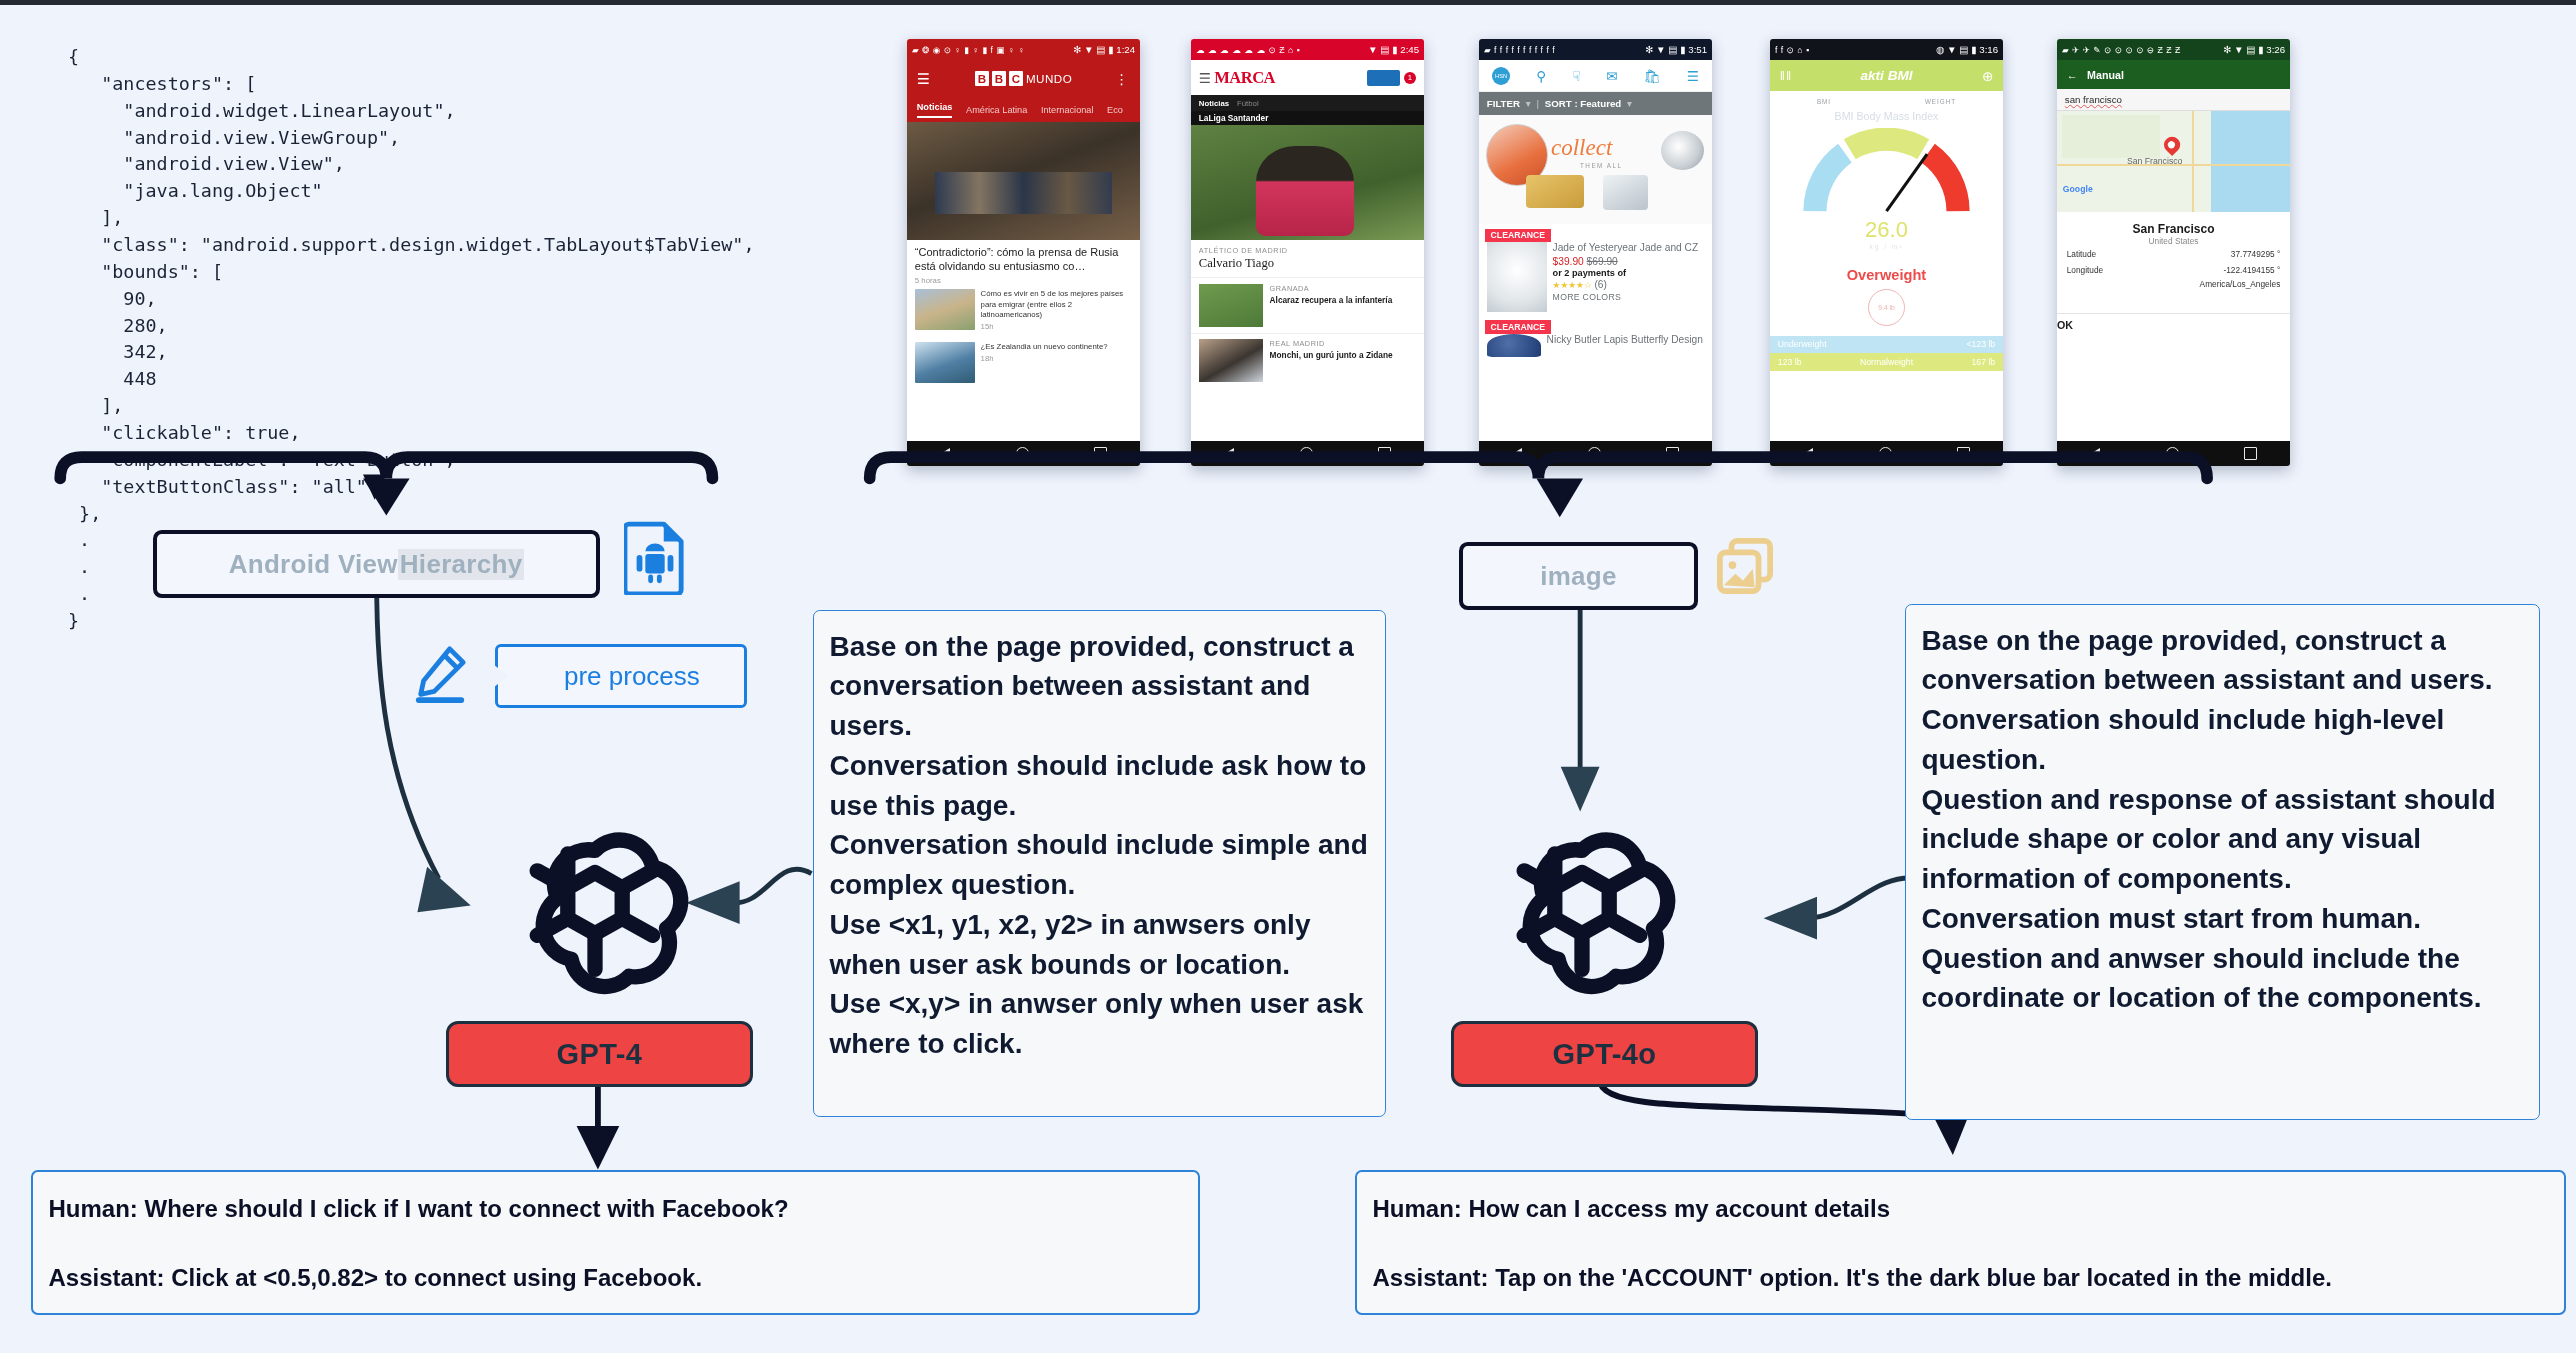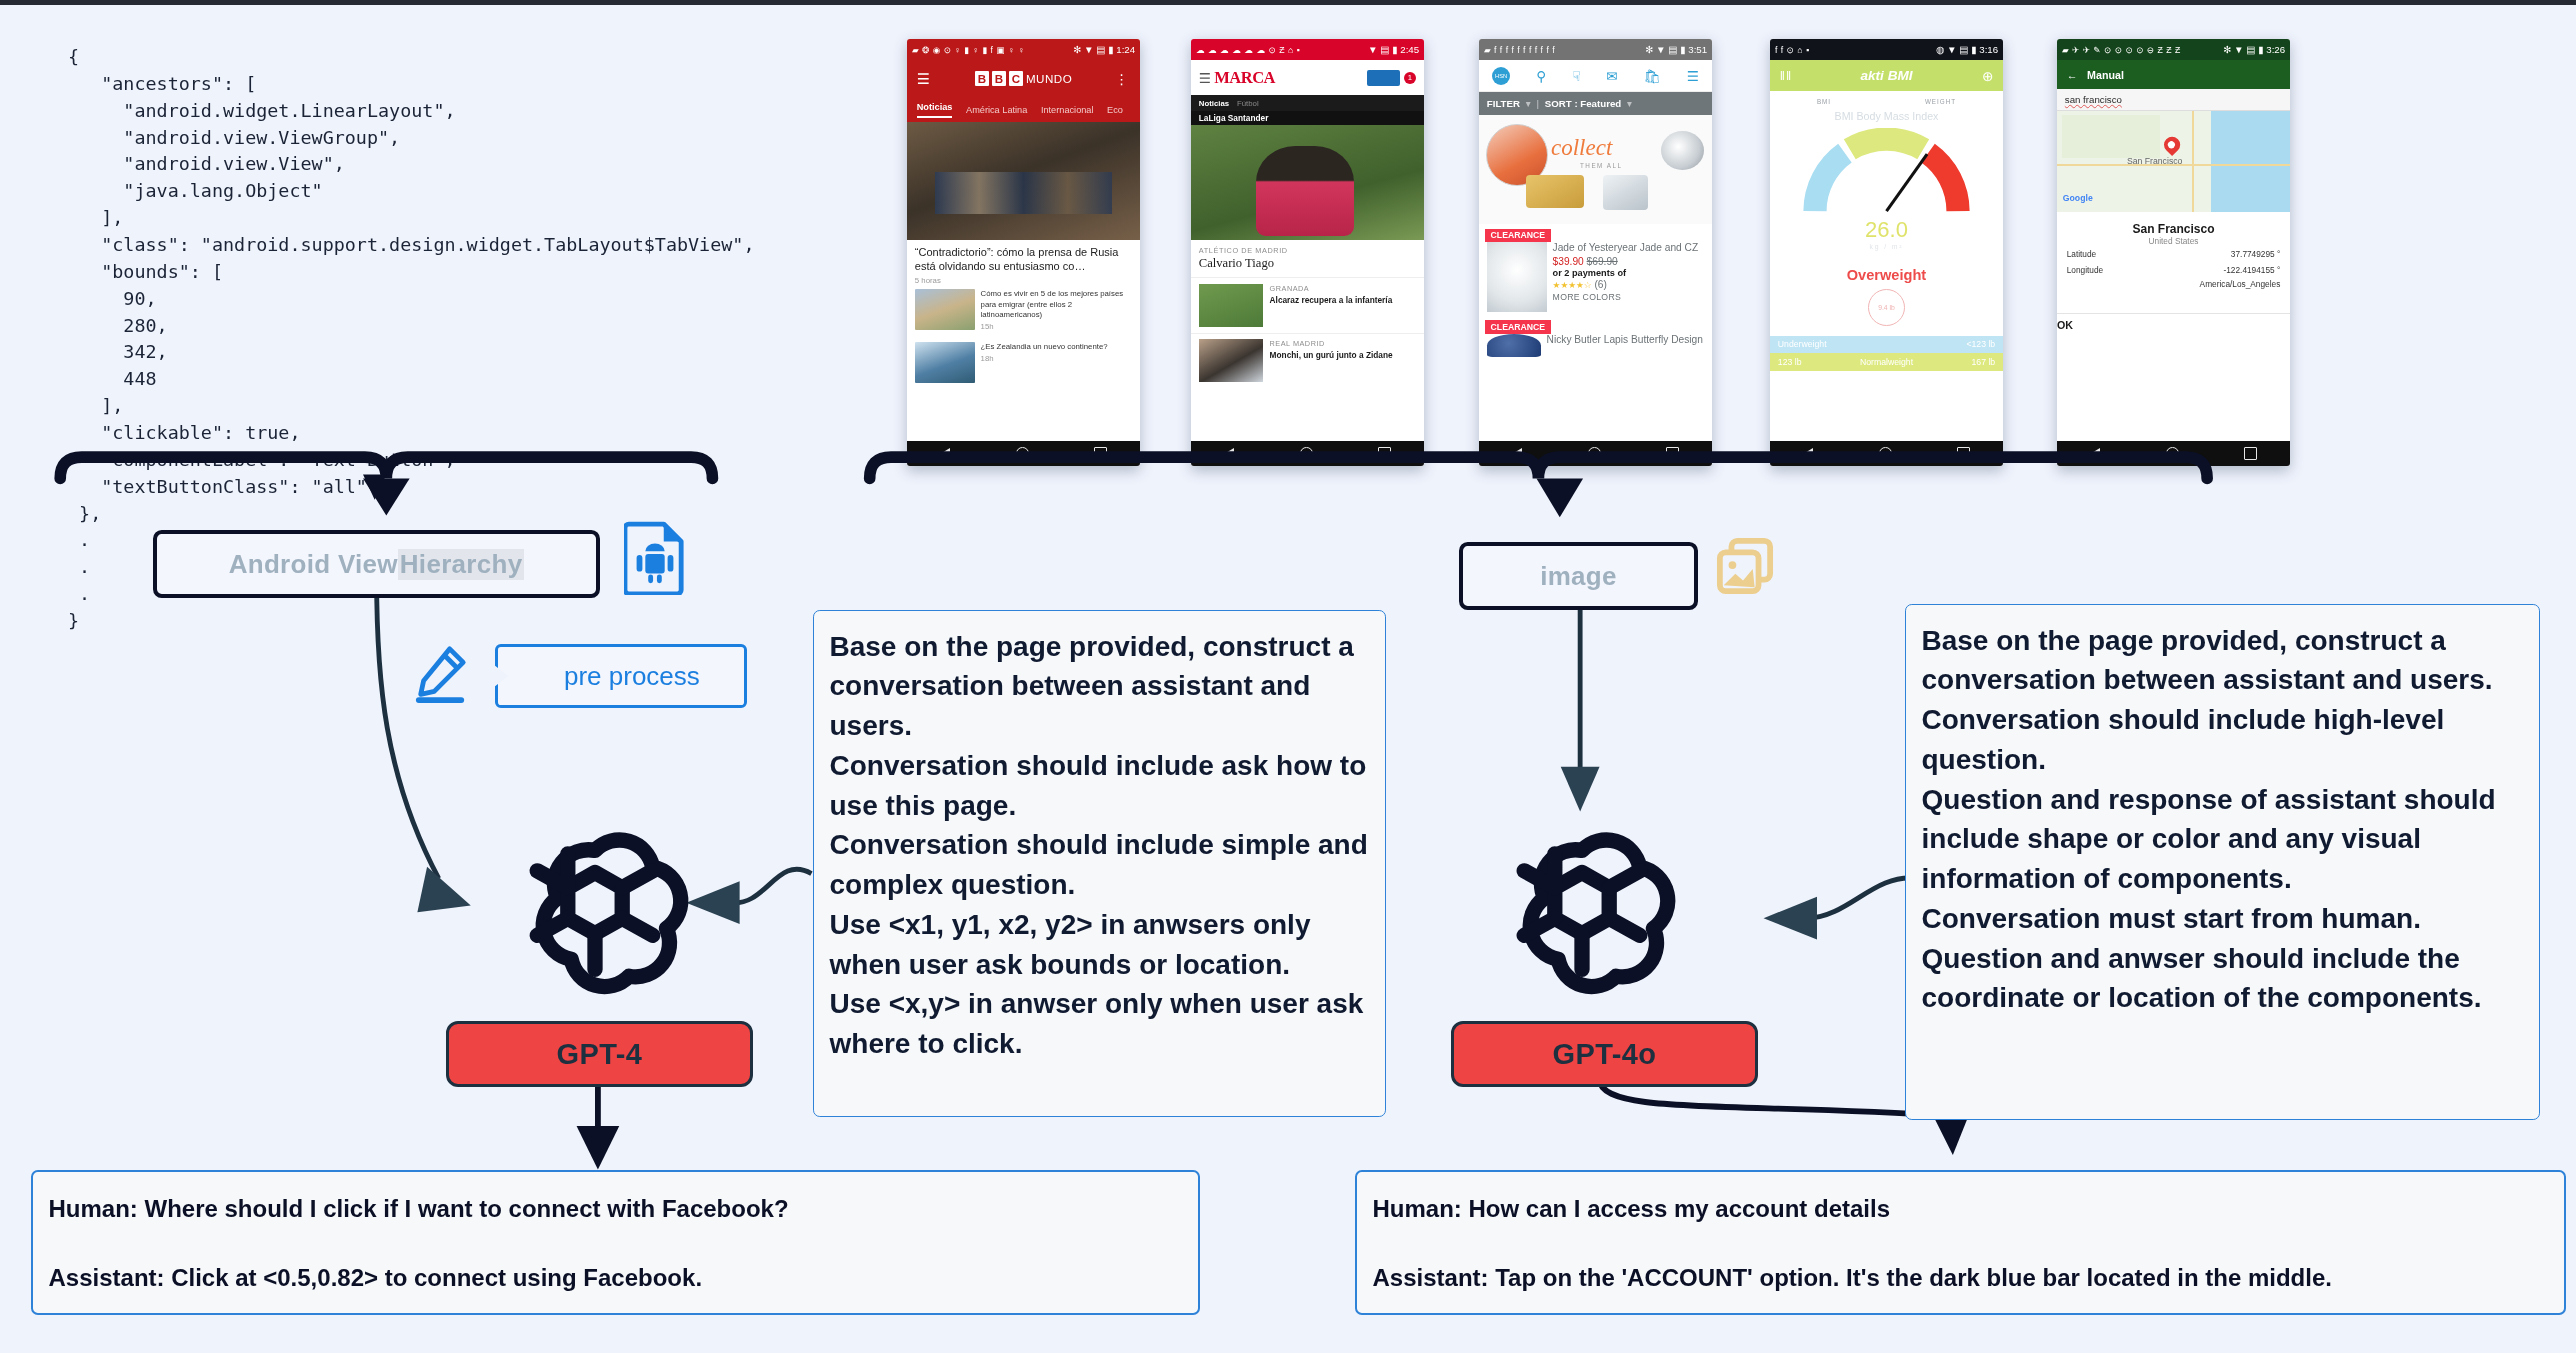--- a/index.html
+++ b/index.html
@@ -155,21 +155,21 @@
   .p5-search u{text-decoration:underline wavy #e05a5a;}
   .p5-map{height:101px;background:#eef3e8;position:relative;overflow:hidden;}
   .p5-water{position:absolute;right:0;top:0;width:34%;height:100%;background:#aadaf0;}
   .p5-land{position:absolute;left:2%;top:4%;width:42%;height:42%;background:#e5efd9;}
   .p5-road{position:absolute;left:0;top:52%;width:100%;height:1.9px;background:#f0d79a;}
   .p5-road2{position:absolute;left:58%;top:0;width:1.9px;height:100%;background:#f0d79a;}
   .p5-pin{position:absolute;left:46%;top:26%;width:15.5px;height:15.5px;border-radius:50% 50% 50% 0;
     background:#e53935;transform:rotate(-45deg);}
   .p5-pin:after{content:"";position:absolute;left:4.4px;top:4.4px;width:6.8px;height:6.8px;border-radius:50%;background:#fff;}
   .p5-mlabel{position:absolute;left:30%;top:44%;font-size:8.7px;color:#666;}
-  .p5-goog{position:absolute;left:5.8px;bottom:9px;font-size:8.7px;color:#4285f4;font-weight:bold;}
+  .p5-goog{position:absolute;left:5.8px;bottom:18px;font-size:8.7px;color:#4285f4;font-weight:bold;}
   .p5-city{text-align:center;font-size:12px;font-weight:bold;color:#1a1a1a;margin-top:9.7px;}
   .p5-cty{text-align:center;font-size:8.3px;color:#888;margin-top:0;}
   .p5-kv{display:flex;justify-content:space-between;padding:2.9px 9.7px;font-size:8.3px;color:#333;}
   .p5-tz{text-align:right;padding:1.9px 9.7px;font-size:8.3px;color:#333;}
   .p5-ok{text-align:left;font-size:10.7px;font-weight:bold;color:#1a1a1a;
     border-top:1px solid #e4e4e4;padding-top:5.8px;margin-top:21.4px;}
 
   
   .node{
     background:#f3f6fd;border:4.9px solid #0b1026;border-radius:8.7px;
@@ -314,21 +314,21 @@
       </div>
     </div>
     <div class="navbar">
       <i class="nav-back"></i>
       <i class="nav-home"></i>
       <i class="nav-rec"></i>
     </div>
   </div>
 
   <div class="abs phone" style="left:1479px;top:39px;">
-    <div class="statusbar" style="background:#737373;">
+    <div class="statusbar" style="background:#0f172a;">
       <span class="sb-icons">▰ f f f f f f f f f f f</span>
       <span class="sb-right"><span>✻ ▼ ▤ ▮</span> <span>3:51</span></span>
     </div>
     <div class="pbody">
       <div class="p3-app">
         <span class="p3-circ">HSN</span>
         <span class="p3-ic">⚲</span>
         <span class="p3-ic">☟</span>
         <span class="p3-ic">✉</span>
         <span class="p3-ic">🛍</span>

